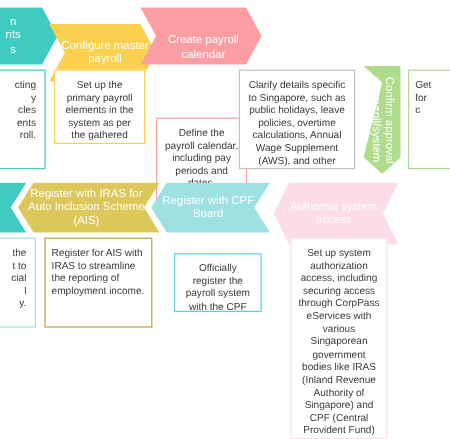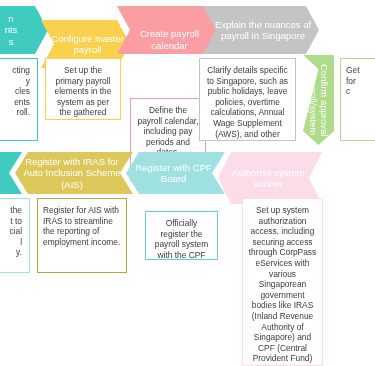--- a/index.html
+++ b/index.html
@@ -65,23 +65,20 @@
   </div>
 
   <div class="chev right" style="left:41px; top:20px; width:89px; height:48px; background:#FAD14E;">
     <span>Configure master payroll</span>
   </div>
 
   <div class="chev right" style="left:117px; top:6px; width:101px; height:48px; background:#FA9EA4;align-items:flex-end;">
     <span>Create payroll calendar</span>
   </div>
 
-  <div class="chev right" style="left:203px; top:6px; width:116px; height:48px; background:#C4C4C4;">
-    <span>Explain the nuances of payroll in Singapore</span>
-  </div>
 
   <div class="box" style="left:-34px; top:58px; width:72px; height:83px; border-color:#3FCBBF;">
     <span style="white-space:pre-line; text-align:right; padding-right:2px;">cting
 y
 cles
 ents
 roll.</span>
   </div>
 
   <div class="box" style="left:45px; top:58px; width:76px; height:62px; border-color:#FAD14E;justify-content:center;">
@@ -111,21 +108,21 @@
   </div>
 
   <div class="chev left" style="left:126px; top:152px; width:99px; height:42px; background:#9FE0E0;">
     <span>Register with CPF Board</span>
   </div>
 
   <div class="chev left" style="left:15px; top:152px; width:118px; height:42px; background:#DCC85A;">
     <span>Register with IRAS for Auto Inclusion Scheme (AIS)</span>
   </div>
 
-  <div class="chev left" style="left:218px; top:152px; width:104px; height:52px; background:#FBDCE8;">
+  <div class="chev left" style="left:228px; top:152px; width:104px; height:52px; background:#FBDCE8;">
     <span>Authorise system access</span>
   </div>
 
   <div class="box" style="left:-40px; top:198px; width:70px; height:75px; border-color:#9FE0E0;">
     <span style="white-space:pre-line; text-align:right; padding-right:2px;">the
 t to
 cial
 l
 y.</span>
   </div>

